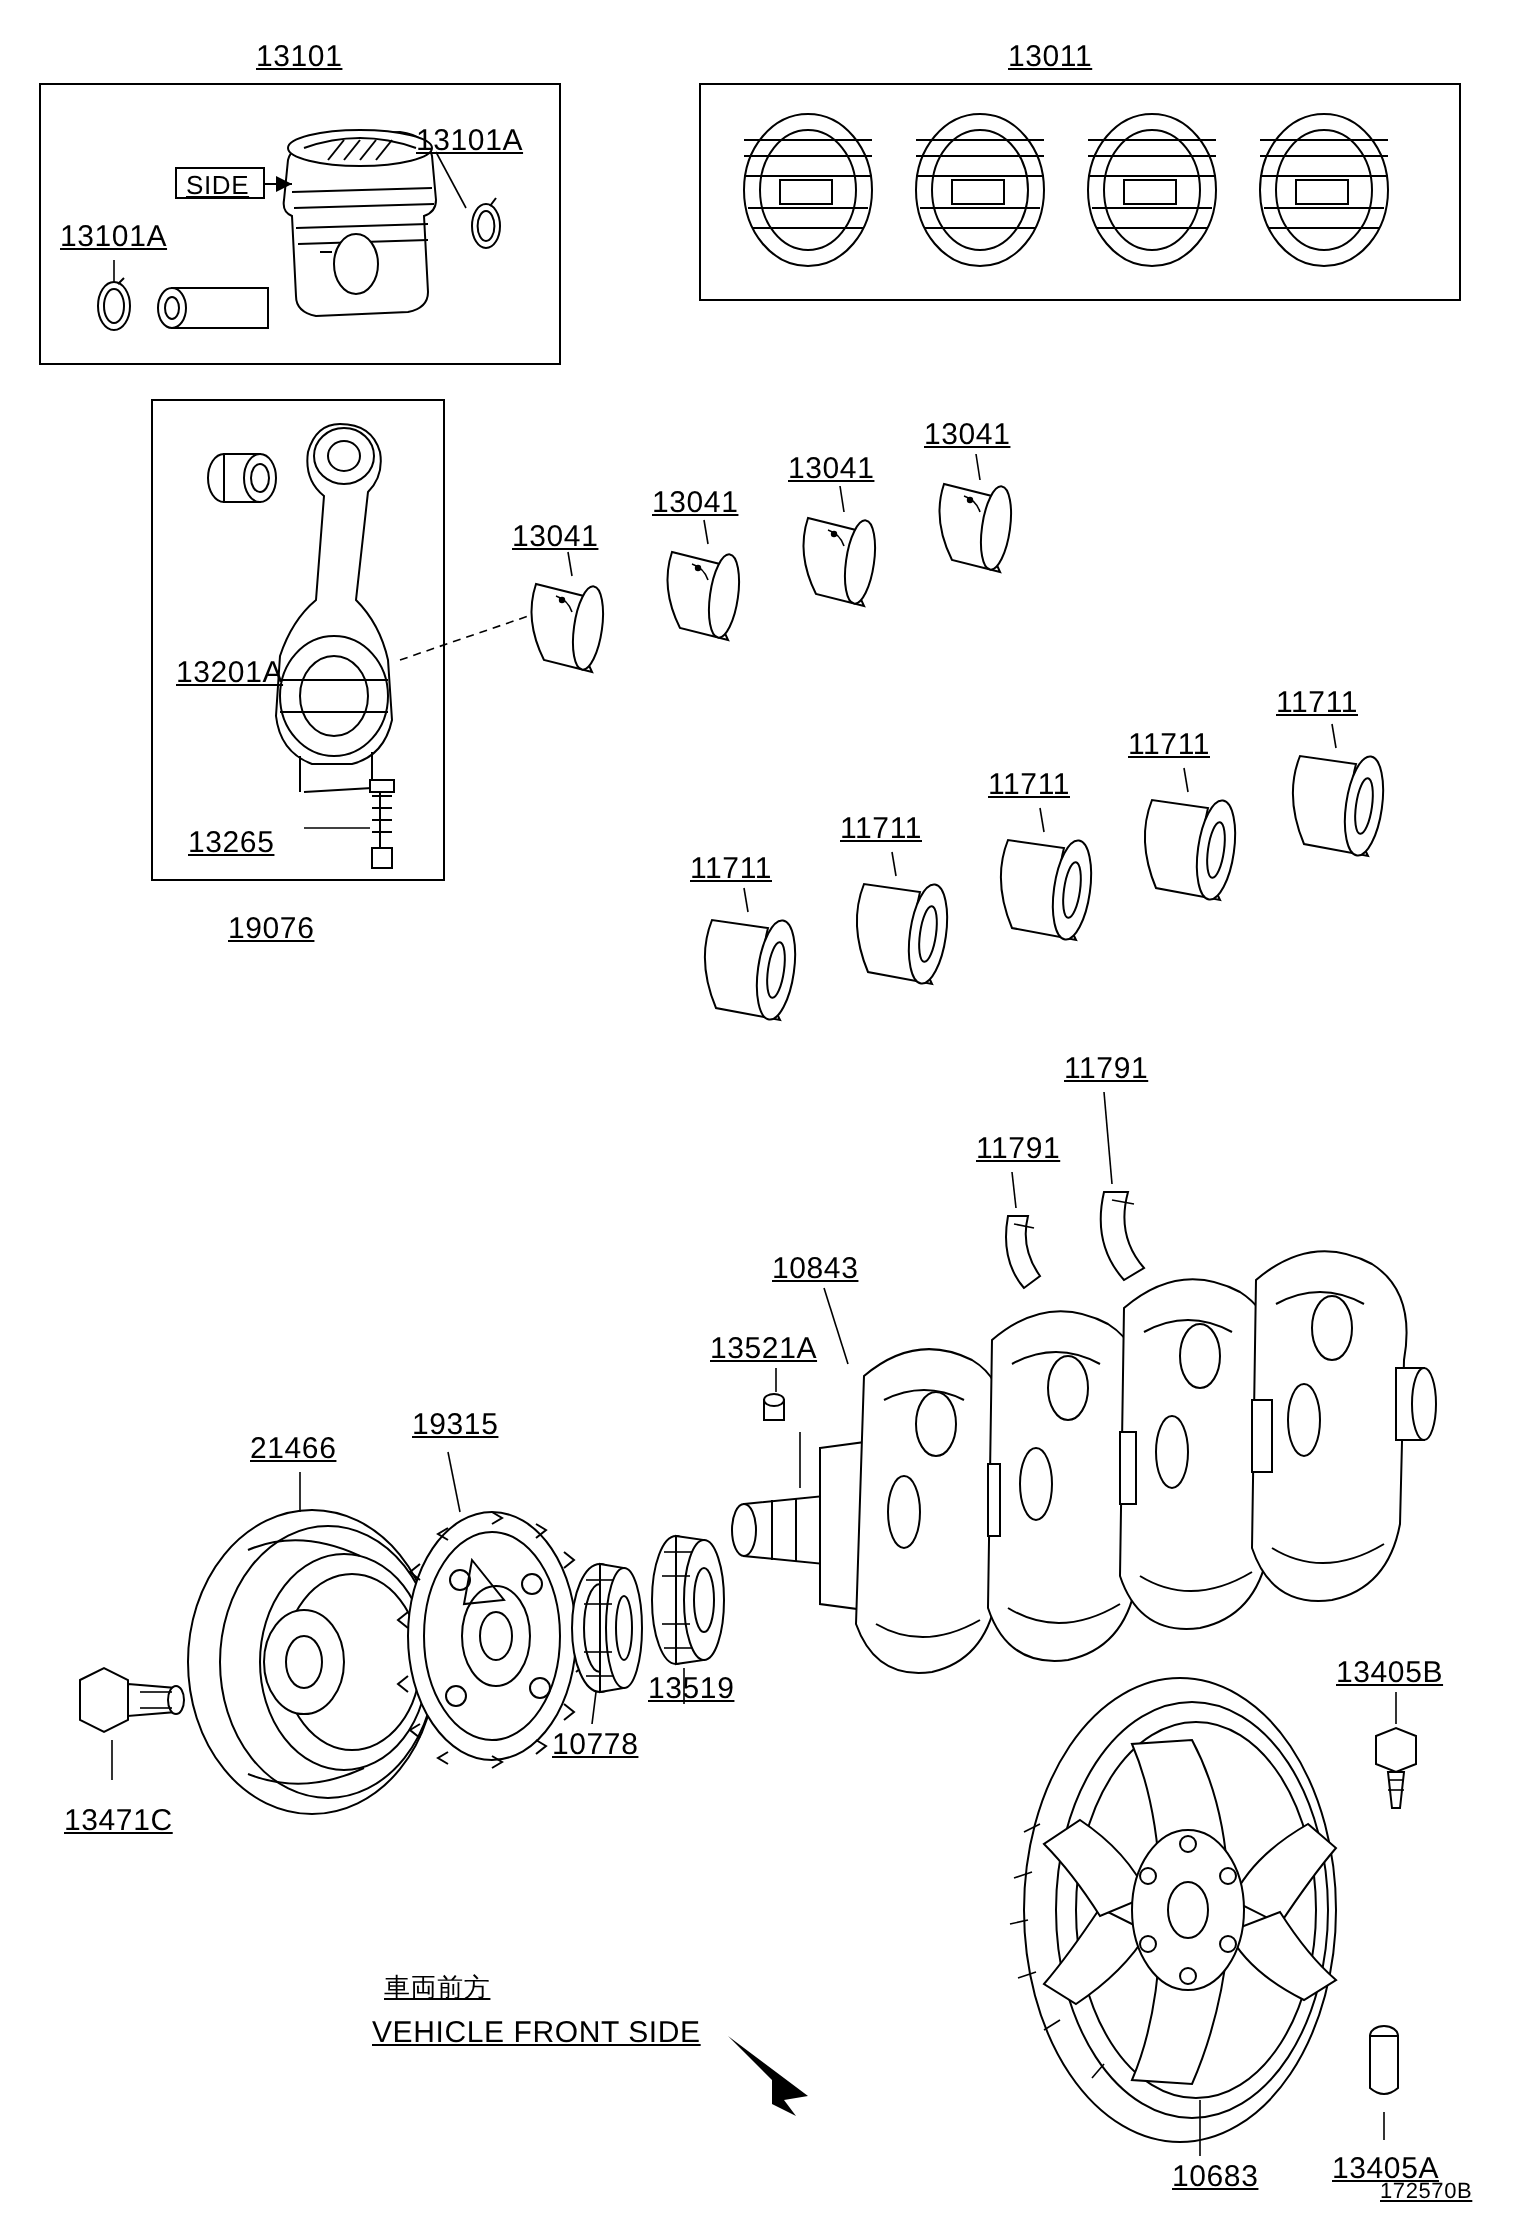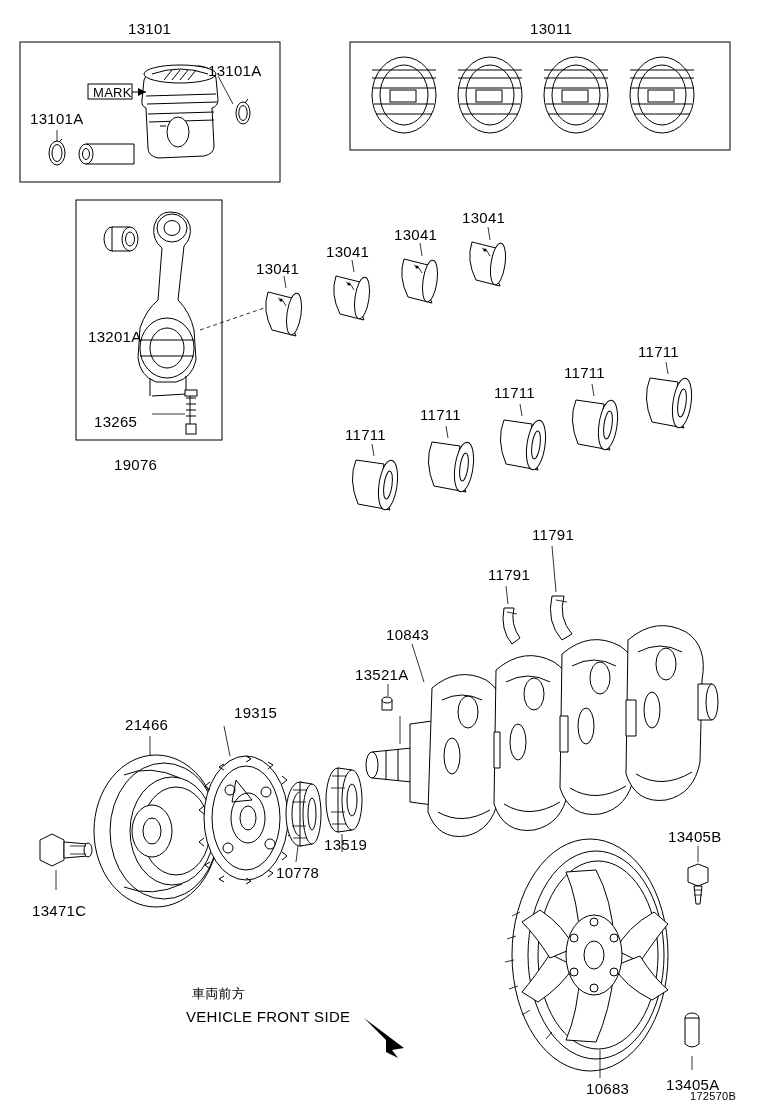--- a/index.html
+++ b/index.html
@@ -17,20 +17,21 @@
     background: #ffffff;
     overflow: hidden;
   }
   .lbl {
     position: absolute;
     font-family: "Liberation Sans", sans-serif;
     font-size: 15px;
     color: #000000;
     white-space: nowrap;
     letter-spacing: 0.3px;
+    text-decoration: underline;
   }
   .lbl.small {
     font-size: 13px;
   }
   .lbl.tiny {
     font-size: 11px;
   }
   .lbl.jp {
     font-family: "DejaVu Sans", sans-serif;
     font-size: 13px;
@@ -436,42 +437,42 @@
       <path class="fillw" d="M685 1018 L685 1044 Q692 1050 699 1044 L699 1018 Z"></path>
     </g>
     <path class="ln-thin" d="M692 1056 L692 1070"></path>
 
     <g>
       <path class="blk" d="M364 1018 L404 1048 L392 1050 L398 1058 L386 1052 L386 1040 Z"></path>
     </g>
   </svg>
 
   <div class="lbl" style="left:128px; top:20px;">13101</div>
-  <div class="lbl" style="left:504px; top:20px;margin-left:26px;">13011</div>
+  <div class="lbl" style="left:504px; top:20px;">13011</div>
   <div class="lbl" style="left:208px; top:62px;">13101A</div>
   <div class="lbl" style="left:30px; top:110px;">13101A</div>
-  <div class="lbl small" style="left:93px; top:85px;">MARK</div>
+  <div class="lbl small" style="left:93px; top:85px;">SIDE</div>
   <div class="lbl" style="left:88px; top:280px;margin-top:48px;">13201A</div>
   <div class="lbl" style="left:256px; top:260px;">13041</div>
   <div class="lbl" style="left:326px; top:243px;">13041</div>
   <div class="lbl" style="left:394px; top:226px;">13041</div>
   <div class="lbl" style="left:462px; top:209px;">13041</div>
   <div class="lbl" style="left:94px; top:413px;">13265</div>
   <div class="lbl" style="left:114px; top:456px;">19076</div>
   <div class="lbl" style="left:345px; top:426px;">11711</div>
   <div class="lbl" style="left:420px; top:406px;">11711</div>
   <div class="lbl" style="left:494px; top:384px;">11711</div>
   <div class="lbl" style="left:564px; top:364px;">11711</div>
   <div class="lbl" style="left:638px; top:343px;">11711</div>
   <div class="lbl" style="left:532px; top:526px;">11791</div>
   <div class="lbl" style="left:488px; top:566px;">11791</div>
   <div class="lbl" style="left:386px; top:626px;">10843</div>
   <div class="lbl" style="left:355px; top:666px;">13521A</div>
   <div class="lbl" style="left:125px; top:716px;">21466</div>
-  <div class="lbl" style="left:206px; top:704px;margin-left:28px;">19315</div>
+  <div class="lbl" style="left:206px; top:704px;">19315</div>
   <div class="lbl" style="left:324px; top:836px;">13519</div>
   <div class="lbl" style="left:276px; top:864px;">10778</div>
   <div class="lbl" style="left:32px; top:902px;">13471C</div>
   <div class="lbl" style="left:668px; top:828px;">13405B</div>
   <div class="lbl" style="left:666px; top:1076px;">13405A</div>
   <div class="lbl" style="left:586px; top:1080px;">10683</div>
 
   <div class="lbl jp" style="left:192px; top:985px;">車両前方</div>
   <div class="lbl" style="left:186px; top:1008px;">VEHICLE FRONT SIDE</div>
   <div class="lbl tiny" style="left:690px; top:1090px;">172570B</div>

